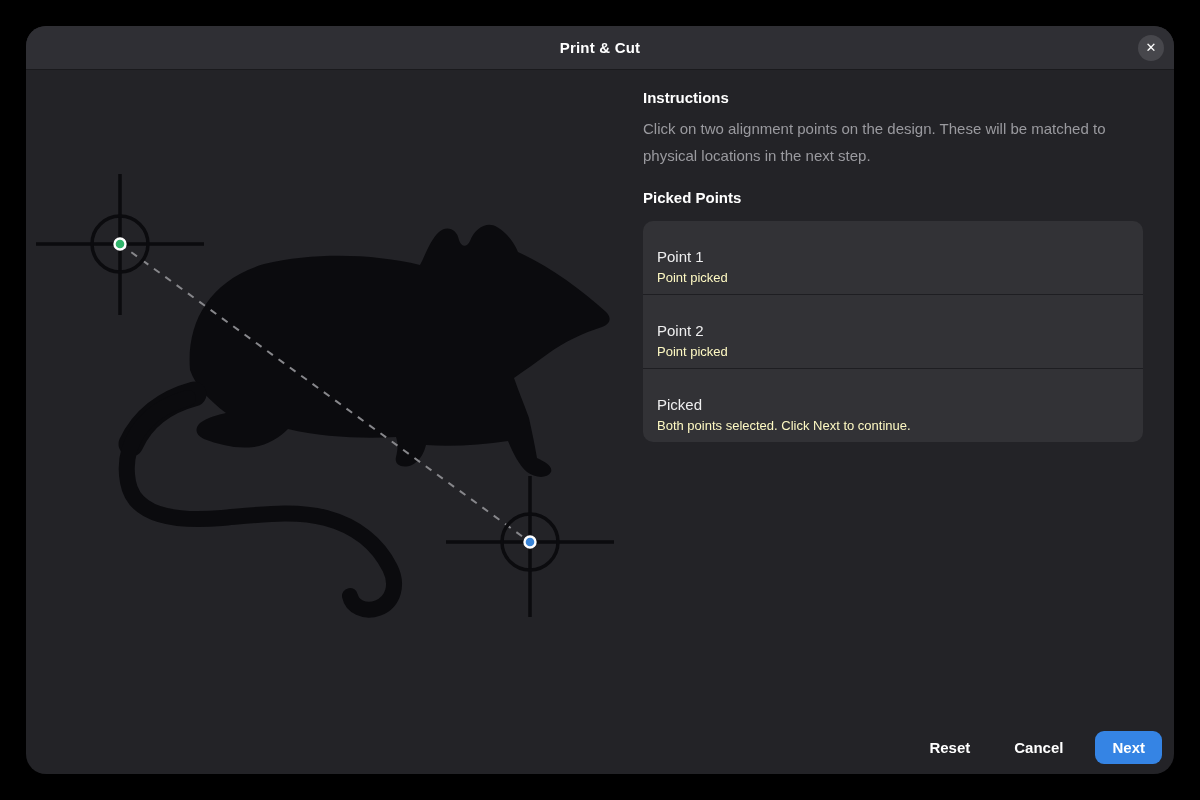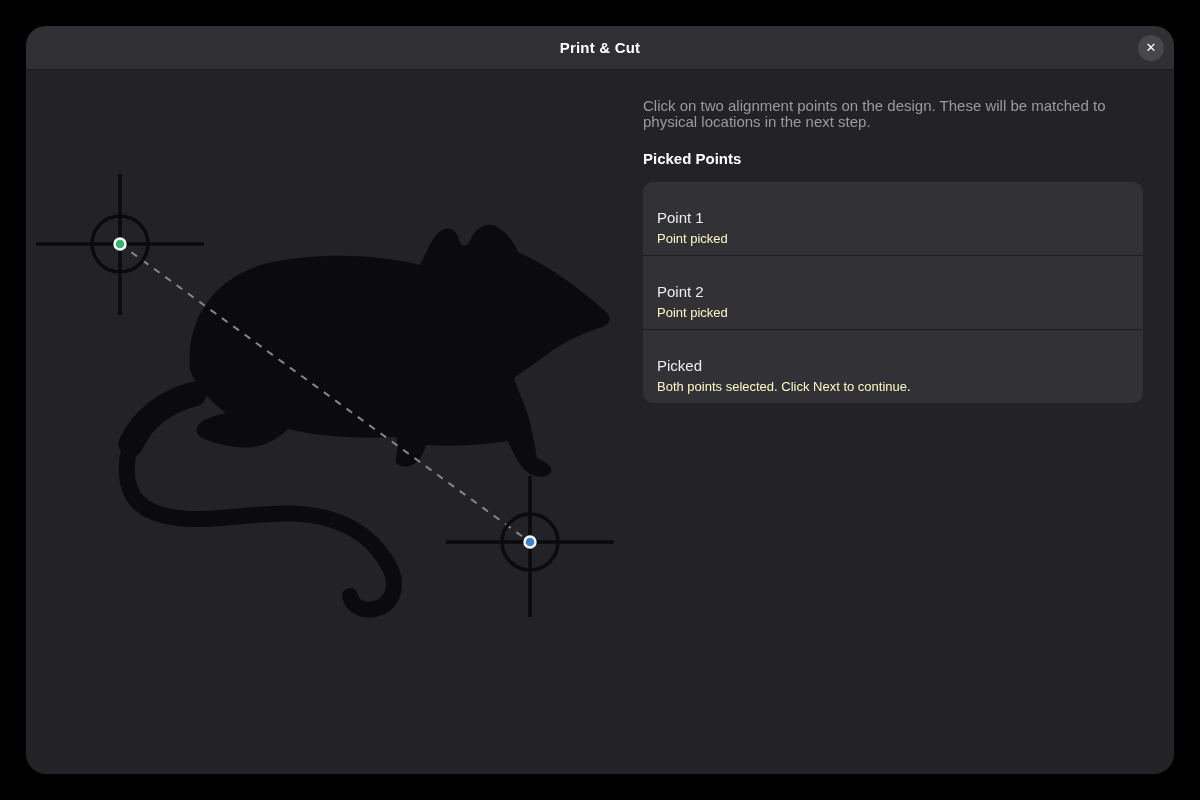--- a/index.html
+++ b/index.html
@@ -80,21 +80,21 @@
   }
   .section-heading {
     color: #ffffff;
     font-size: 15px;
     font-weight: bold;
   }
   .instructions-text {
     margin-top: 9px;
     color: #9a9a9f;
     font-size: 15px;
-    line-height: 16px;
+    line-height: 27px;
     max-width: 500px;
   }
   .picked-heading { margin-top: 20px; }
   .points-card {
     margin-top: 15px;
     width: 500px;
     background: #323236;
     border-radius: 10px;
     overflow: hidden;
   }
@@ -212,35 +212,41 @@
         <g class="crosshair" transform="translate(504,472)">
           <line x1="-84" y1="0" x2="84" y2="0"></line>
           <line x1="0" y1="-66" x2="0" y2="75"></line>
           <circle class="ring" cx="0" cy="0" r="28"></circle>
           <circle class="marker-dot dot" cx="0" cy="0" r="5.5" fill="#3a84d6"></circle>
         </g>
       </svg>
     </div>
 
     <div class="side-panel">
+      <div class="section-heading">Instructions</div>
       <div class="instructions-text">Click on two alignment points on the design. These will be matched to physical locations in the next step.</div>
 
       <div class="section-heading picked-heading">Picked Points</div>
 
       <div class="points-card">
         <div class="point-row">
           <div class="row-title">Point 1</div>
           <div class="row-subtitle">Point picked</div>
         </div>
         <div class="point-row">
           <div class="row-title">Point 2</div>
           <div class="row-subtitle">Point picked</div>
         </div>
         <div class="point-row">
           <div class="row-title">Picked</div>
           <div class="row-subtitle">Both points selected. Click Next to continue.</div>
         </div>
       </div>
     </div>
 
+    <div class="footer">
+      <button class="flat-btn">Reset</button>
+      <button class="flat-btn">Cancel</button>
+      <button class="primary-btn">Next</button>
+    </div>
 
   </div>
 </div>
 
 </body></html>

